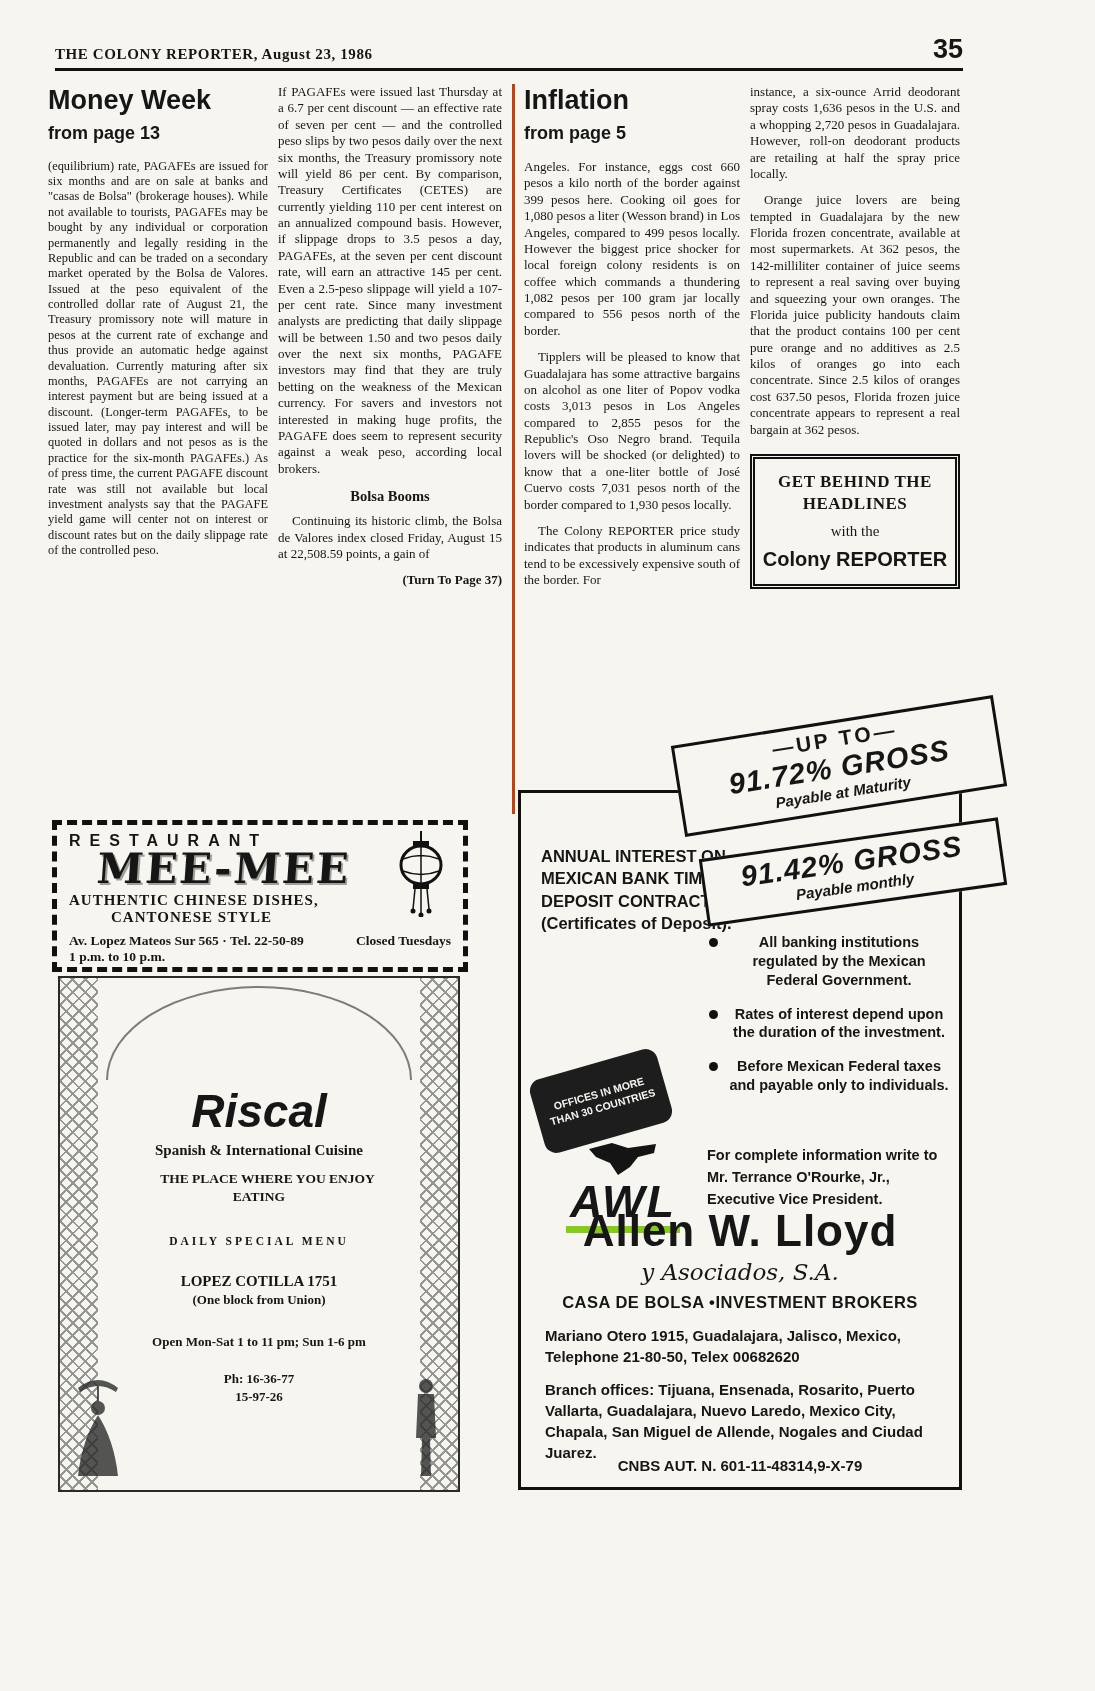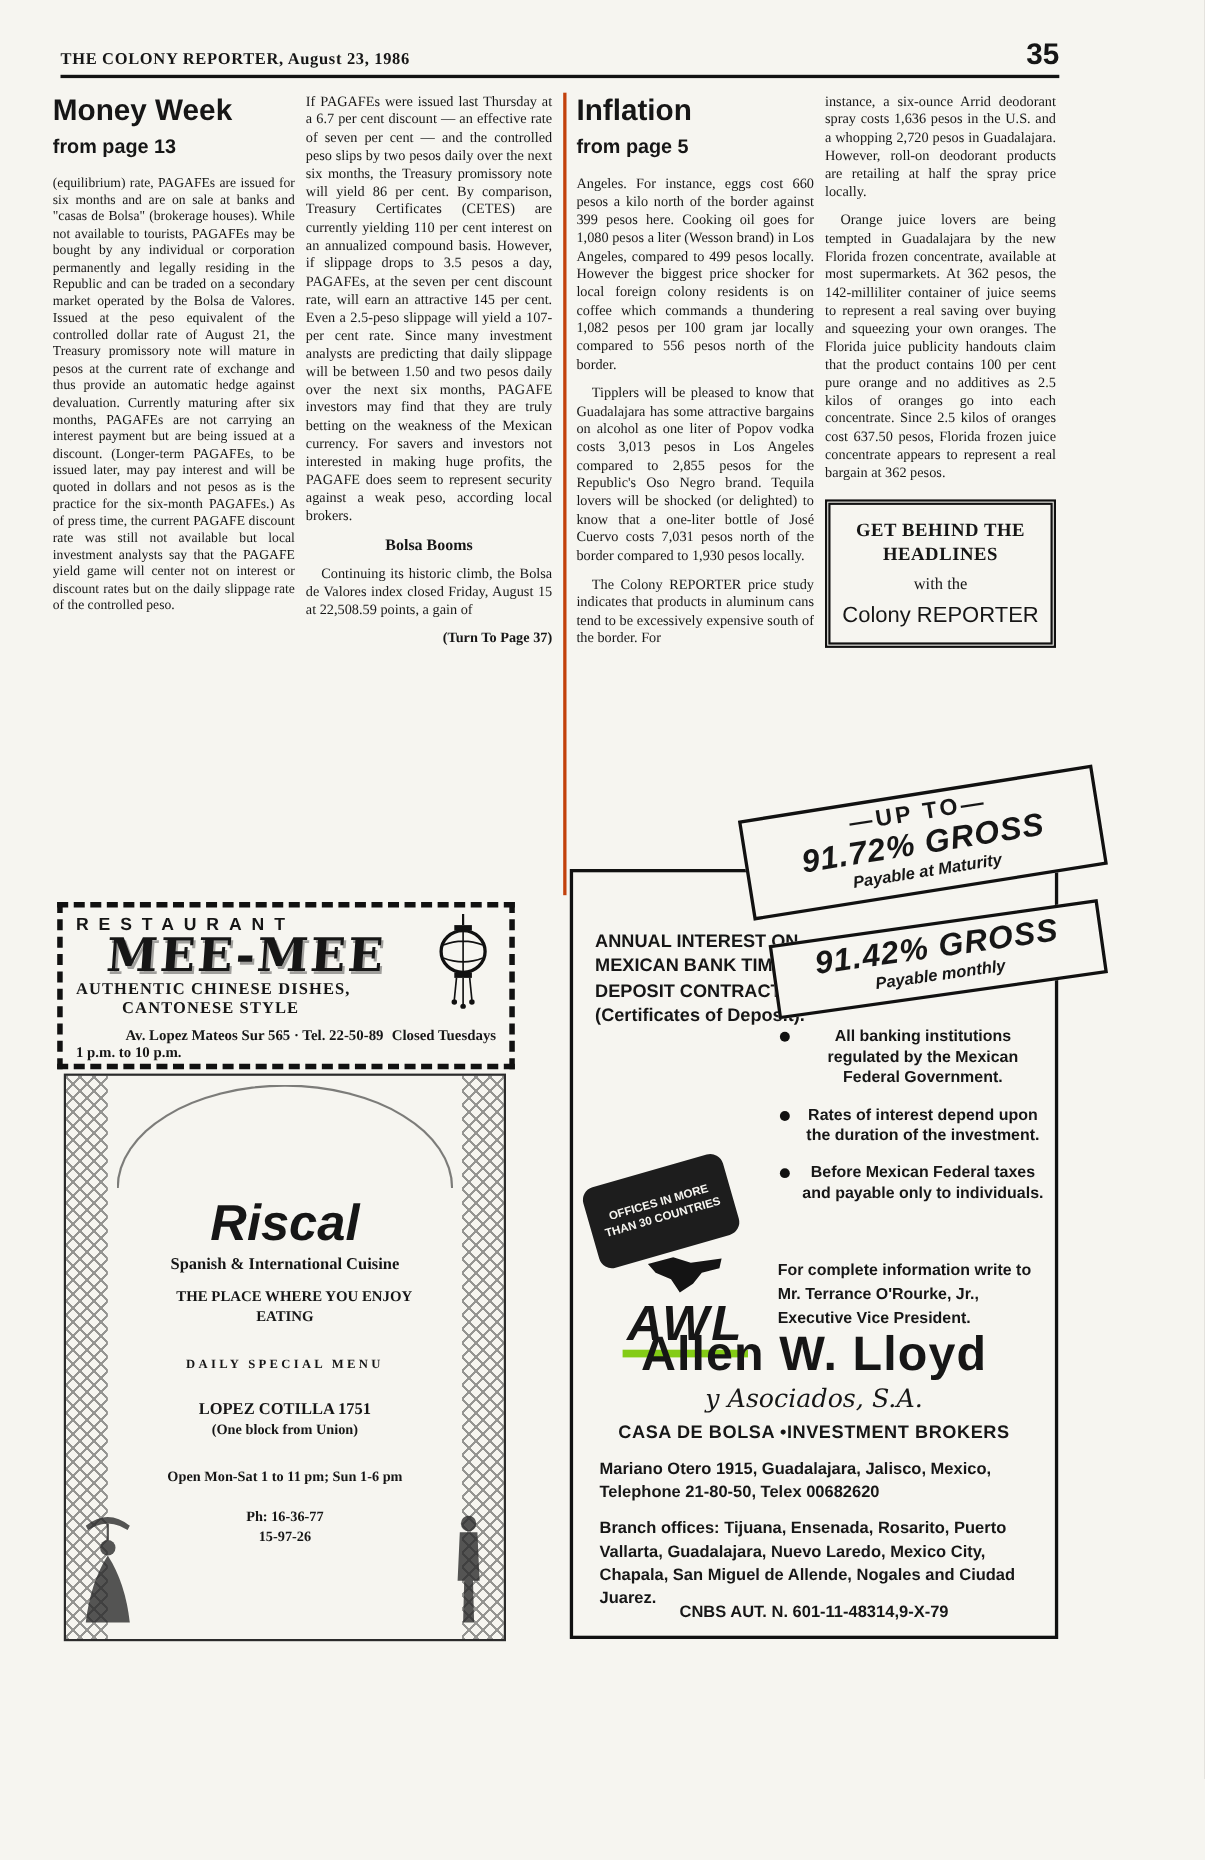--- a/index.html
+++ b/index.html
@@ -22,31 +22,31 @@
   .continued{font-family:"Liberation Sans",sans-serif;font-weight:800;font-size:18px;
              text-align:left;margin:0 0 14px;}
   .col p{margin:0 0 10px;}
   .indent{text-indent:14px;}
   .subhead{font-weight:bold;font-size:14.5px;text-align:center;margin:10px 0 8px;}
   .turn-to{font-weight:bold;font-size:13px;text-align:right;margin-top:2px;}
   
   .headlines-ad{margin-top:16px;border:5px double #111;padding:12px 6px;text-align:center;}
   .hl1{font-weight:bold;font-size:17px;letter-spacing:.5px;line-height:1.3;}
   .hl3{font-size:15px;margin-top:7px;}
-  .hl4{font-family:"Liberation Sans",sans-serif;font-weight:400;font-size:20px;margin-top:6px;}
+  .hl4{font-family:"Liberation Sans",sans-serif;font-weight:700;font-size:20px;margin-top:6px;}
   
   .meemee{position:absolute;left:52px;top:820px;width:416px;height:152px;border:5px dashed #111;
           background:#f6f5f0;z-index:2;box-sizing:border-box;padding:7px 12px;}
   .mm-restaurant{font-family:"Liberation Sans",sans-serif;font-weight:700;font-size:16px;letter-spacing:9px;}
   .mm-logo{font-family:"DejaVu Serif",serif;font-weight:900;font-size:42px;line-height:1;
            letter-spacing:2px;transform:skewX(-4deg);display:inline-block;
            text-shadow:2px 2px 0 rgba(0,0,0,.35);margin:-2px 0 2px 28px;}
   .mm-sub{font-weight:bold;font-size:15px;letter-spacing:1px;}
   .mm-sub2{margin-left:42px;}
-  .mm-row{display:flex;justify-content:space-between;font-weight:bold;font-size:13.5px;margin-top:7px;margin-left:45px;}
+  .mm-row{display:flex;justify-content:space-between;font-weight:bold;font-size:13.5px;margin-top:7px;}
   .mm-hours{font-weight:bold;font-size:13.5px;}
   .mm-lantern{position:absolute;right:16px;top:6px;}
   
   .riscal{position:absolute;left:58px;top:976px;width:402px;height:516px;border:2px solid #2b2b2b;
           background:#f6f5f0;z-index:2;box-sizing:border-box;text-align:center;}
   .riscal .trellis{position:absolute;top:0;bottom:0;width:38px;opacity:.45;
       background:repeating-linear-gradient(45deg,#222 0 2px,transparent 2px 9px),
                  repeating-linear-gradient(-45deg,#222 0 2px,transparent 2px 9px);}
   .riscal .trellis.left{left:0;}
   .riscal .trellis.right{right:0;}

